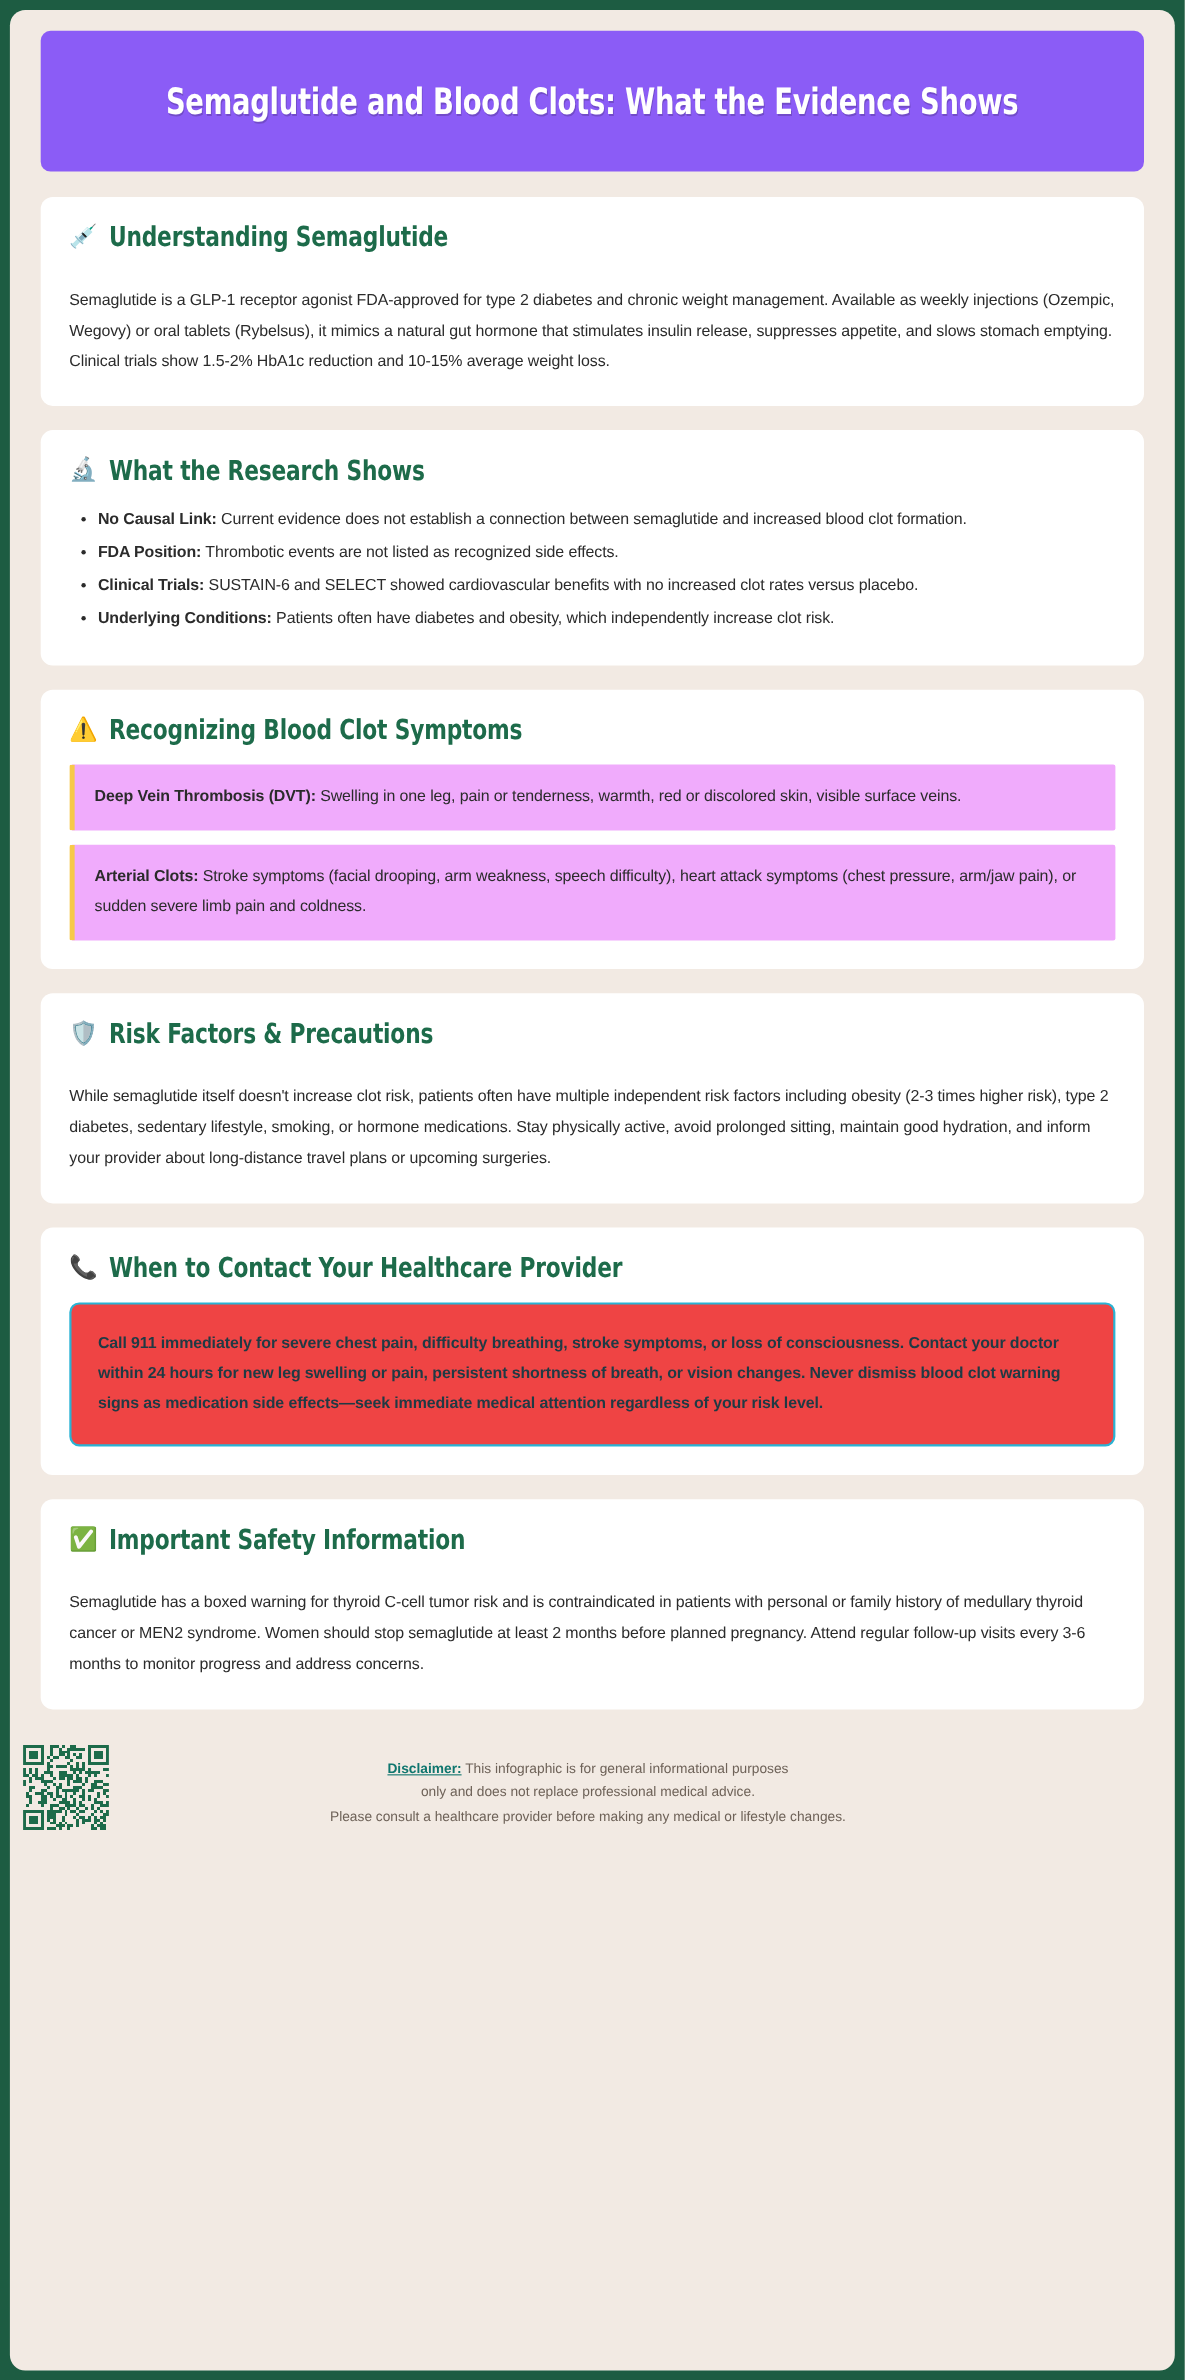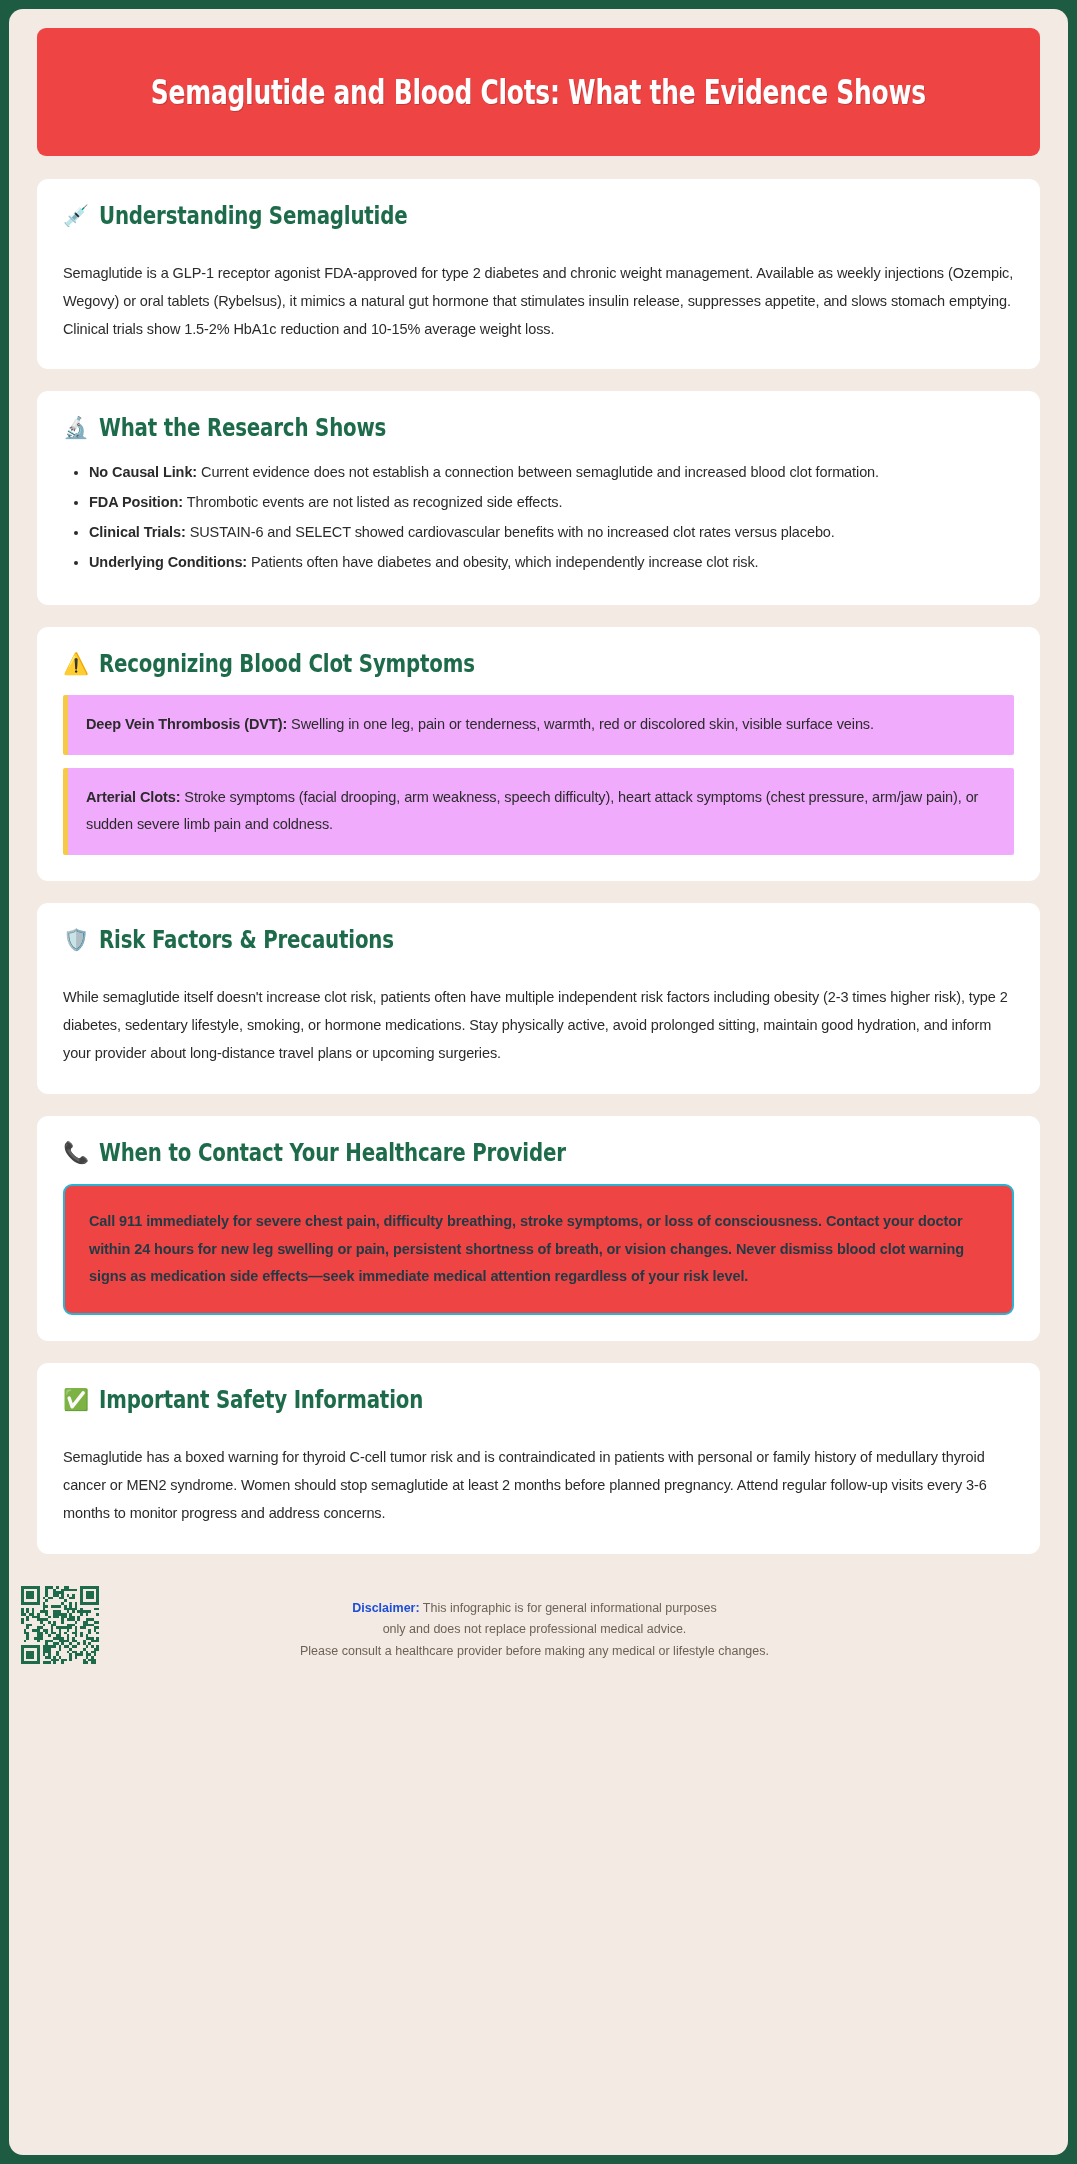--- a/index.html
+++ b/index.html
@@ -22,21 +22,21 @@
     background: #f2eae3;
     border-radius: 14px;
     box-sizing: border-box;
     overflow: hidden;
   }
 
   
   .header {
     margin: 19px 28px 0 28px;
     height: 128px;
-    background: #ef4444;
+    background: #8b5cf6;
     border-radius: 9px;
     display: flex;
     align-items: center;
     justify-content: center;
   }
   .header-title {
     color: #ffffff;
     font-family: "Liberation Sans Narrow", "DejaVu Sans Condensed", "Liberation Sans", sans-serif;
     font-weight: bold;
     font-size: 33px;
@@ -147,21 +147,21 @@
   }
   .disclaimer {
     flex: 1;
     text-align: center;
     color: #6e6258;
     font-size: 12.5px;
     line-height: 1.72;
     padding-right: 70px;
     padding-top: 16px;
   }
-  .disclaimer b { color: #1d4ed8; }
+  .disclaimer b { color: #0f766e; text-decoration: underline; }
 </style>
 </head>
 <body>
 
 <div class="page">
 
   <div class="header">
     <div class="header-title">Semaglutide and Blood Clots: What the Evidence Shows</div>
   </div>
 

